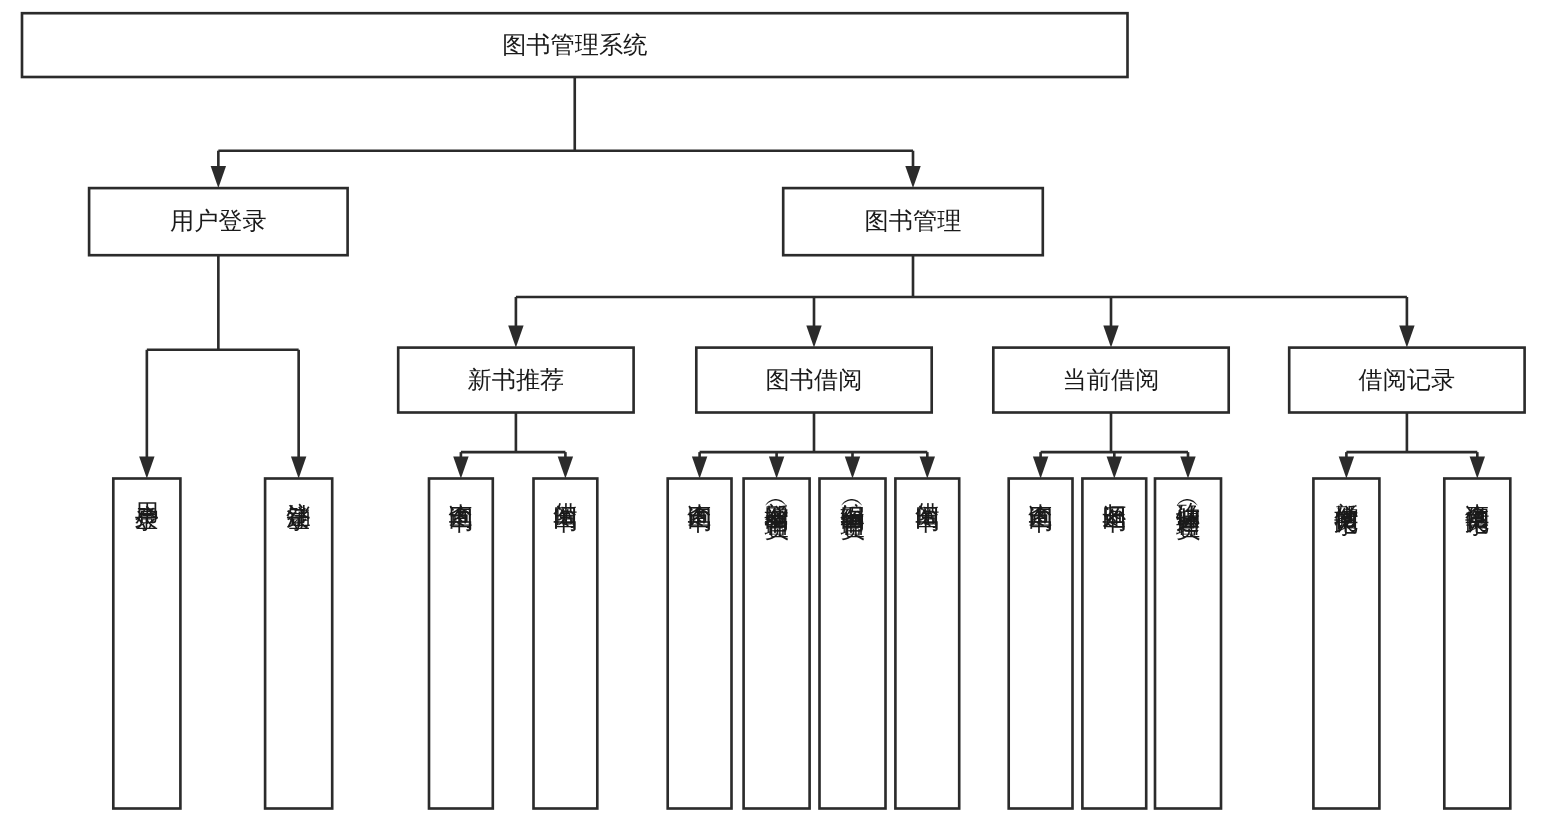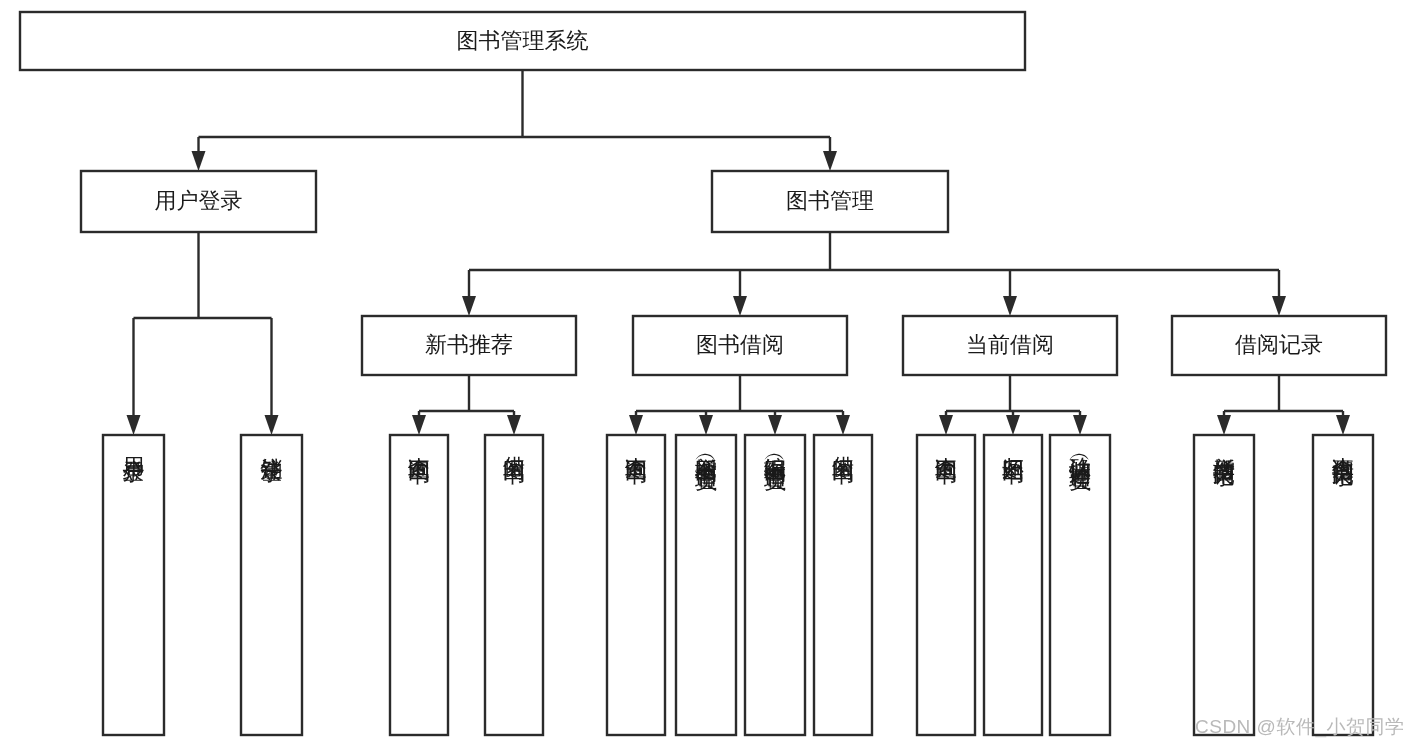--- a/index.html
+++ b/index.html
@@ -197,14 +197,13 @@
       <div class="vlabel-wrap" style="position: absolute; left: 1050px; top: 435px; width: 60px; height: 300px;">
         <span class="node-label-v">确认归还（管理员）</span>
       </div>
       <div class="vlabel-wrap" style="position: absolute; left: 1194px; top: 435px; width: 60px; height: 300px;">
         <span class="node-label-v">新增借阅记录</span>
       </div>
       <div class="vlabel-wrap" style="position: absolute; left: 1313px; top: 435px; width: 60px; height: 300px;">
         <span class="node-label-v">查询借阅记录</span>
       </div>
     </div>
-  <div class="watermark" style="left: 1195px; top: 714px; color: rgb(185, 185, 185);">CSDN @软件_小贺同学</div>
 </div>
 
 </body></html>

